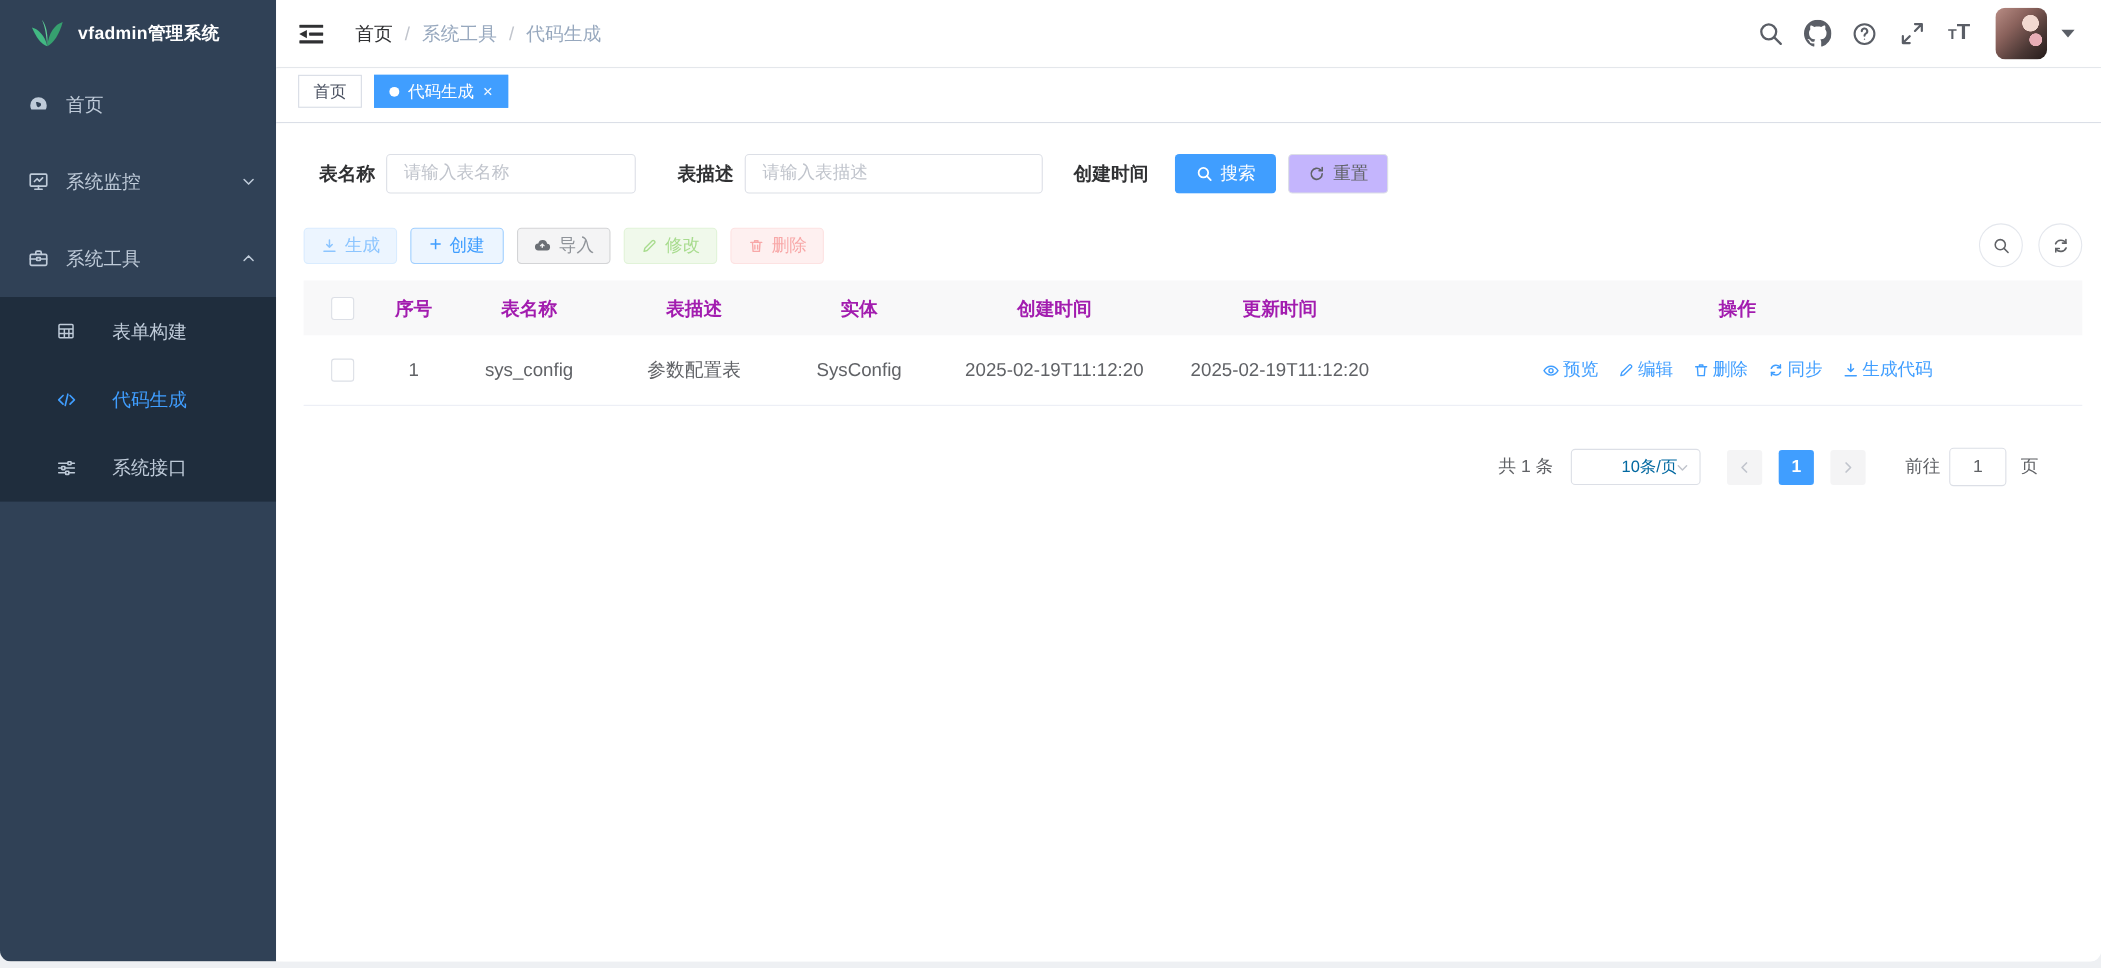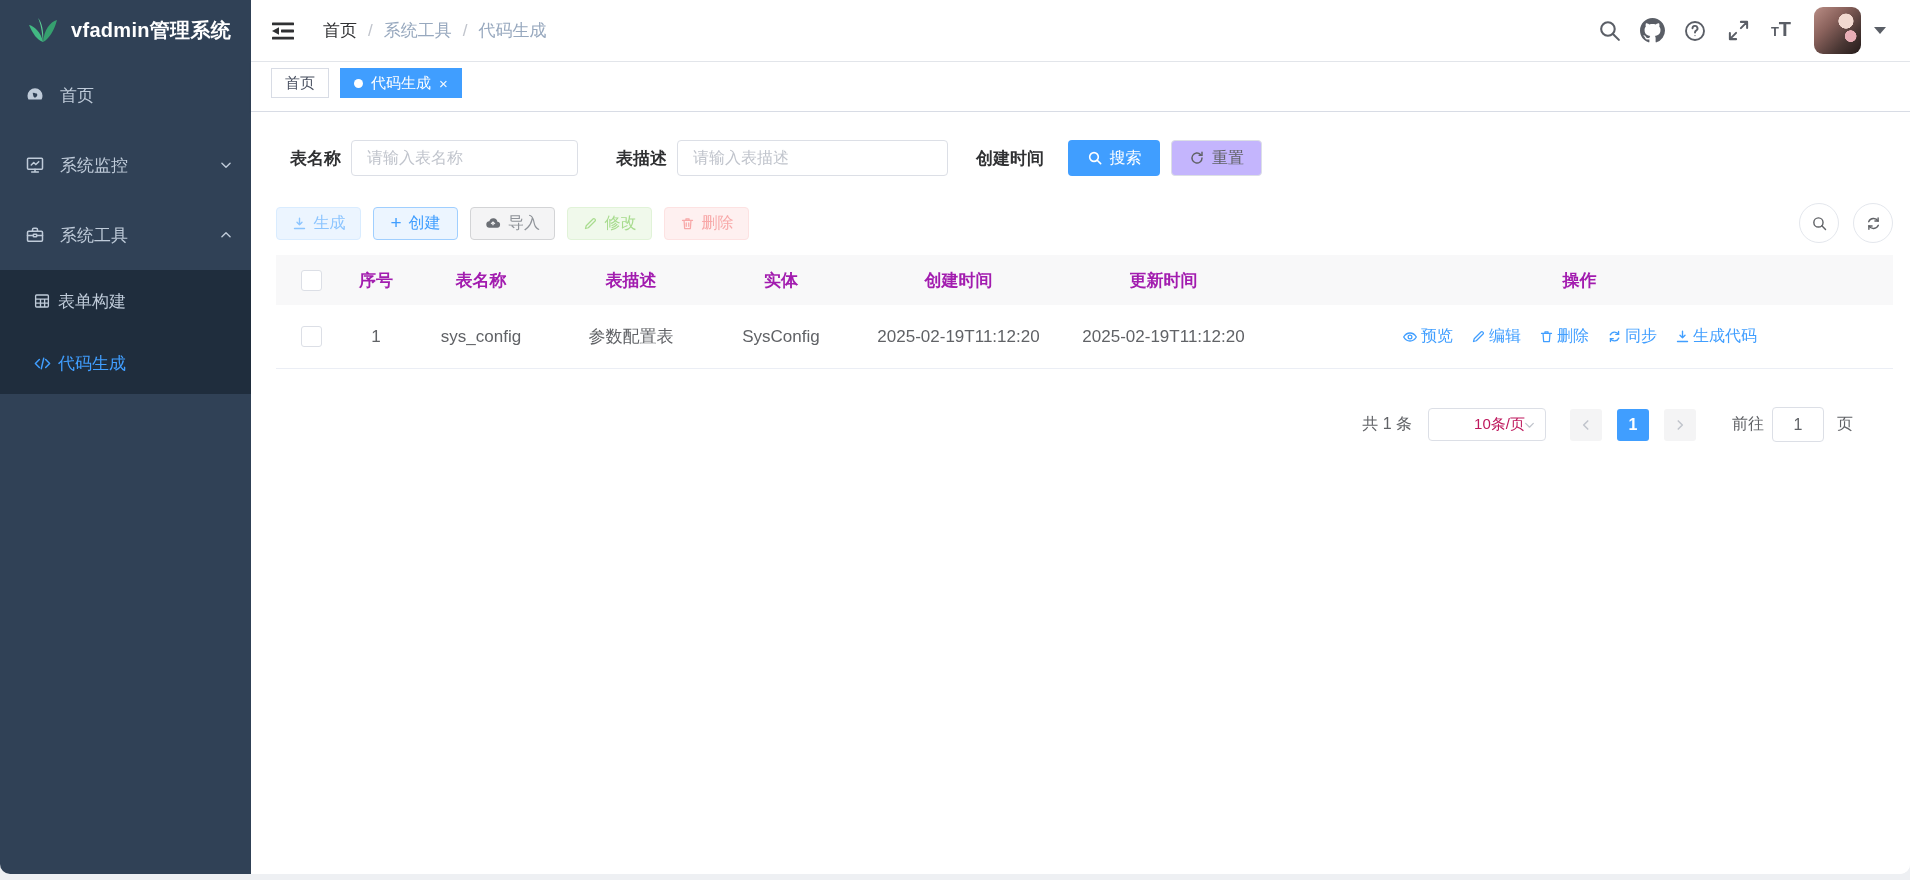--- a/index.html
+++ b/index.html
@@ -7,27 +7,27 @@
     width:1910px;height:880px;overflow:hidden;
     background:#eef0f3;
     font-family:"Liberation Sans","DejaVu Sans",sans-serif;
     -webkit-font-smoothing:antialiased;
   }
   .app{display:flex;width:1910px;height:874px;background:#fff;border-radius:0 0 10px 10px;overflow:hidden;}
 
   
   .sidebar{width:251px;flex-shrink:0;background:#304156;display:flex;flex-direction:column;box-shadow:2px 0 6px rgba(0,21,41,.15);}
   .logo{height:60px;display:flex;align-items:center;padding-left:28px;gap:13px;cursor:pointer;}
-  .logo-title{color:#fff;font-weight:bold;font-size:20px;letter-spacing:.3px;}
+  .logo-title{color:#fff;font-weight:bold;font-size:16px;letter-spacing:.3px;}
   .menu{display:flex;flex-direction:column;}
   .menu-item{height:70px;display:flex;align-items:center;padding-left:25px;gap:15px;color:#bfcbd9;font-size:17px;cursor:pointer;position:relative;}
   .menu-item .mi-icon{width:20px;height:20px;display:inline-flex;align-items:center;justify-content:center;}
   .menu-item .chev{position:absolute;right:18px;top:50%;transform:translateY(-50%);display:inline-flex;}
   .submenu{background:#1f2d3d;display:flex;flex-direction:column;}
-  .submenu .menu-item{height:62px;padding-left:32px;gap:6px;}
+  .submenu .menu-item{height:62px;padding-left:50px;gap:32px;}
   .submenu .menu-item.active{color:#409eff;}
 
   
   .main{flex:1;display:flex;flex-direction:column;min-width:0;}
 
   .navbar{height:61px;display:flex;align-items:center;padding:0 24px 0 21px;border-bottom:1px solid #e4e7ec;background:#fff;flex-shrink:0;}
   .hamburger{width:22px;height:18px;margin-right:29px;cursor:pointer;display:inline-flex;}
   .breadcrumb{display:flex;align-items:center;font-size:17px;}
   .bc-item{color:#97a8be;cursor:pointer;}
   .bc-item.bc-first{color:#303133;}
@@ -92,21 +92,21 @@
   .c-name,.c-desc,.c-entity{width:150px;}
   .c-ctime,.c-utime{width:205px;}
   .c-ops{flex:1;}
   .checkbox{width:19px;height:19px;border:1px solid #dcdfe6;border-radius:3px;background:#fff;cursor:pointer;}
   .ops{display:flex;align-items:center;justify-content:center;gap:18px;}
   .op-link{display:inline-flex;align-items:center;gap:3px;color:#409eff;font-size:16px;cursor:pointer;font-family:Liberation Serif, serif;}
 
   
   .pagination{margin-top:38px;display:flex;align-items:center;justify-content:flex-end;margin-right:40px;font-size:16px;color:#606266;}
   .pg-total{margin-right:16px;}
-  .pg-select{width:118px;height:33px;border:1px solid #dcdfe6;border-radius:4px;display:inline-flex;align-items:center;justify-content:center;position:relative;color:#be185d;font-size:15px;cursor:pointer;margin-right:24px;box-sizing:border-box;padding-left:43px;}
+  .pg-select{width:118px;height:33px;border:1px solid #dcdfe6;border-radius:4px;display:inline-flex;align-items:center;justify-content:center;position:relative;color:#0369a1;font-size:15px;cursor:pointer;margin-right:24px;box-sizing:border-box;padding-left:43px;}
   .pg-select .sel-chev{position:absolute;right:9px;top:50%;transform:translateY(-50%);display:inline-flex;color:#c0c4cc;}
   .pg-select .sel-text{margin-right:18px;}
   .pg-btn{width:32px;height:32px;border-radius:3px;background:#f4f4f5;display:inline-flex;align-items:center;justify-content:center;color:#c0c4cc;cursor:pointer;}
   .pg-prev{margin-right:15px;}
   .pg-page{width:32px;height:32px;border-radius:3px;background:#409eff;color:#fff;font-weight:bold;display:inline-flex;align-items:center;justify-content:center;cursor:pointer;margin-right:15px;}
   .pg-next{margin-right:36px;}
   .pg-goto-label{margin-right:8px;}
   .pg-goto-input{width:46px;height:31px;border:1px solid #dcdfe6;border-radius:4px;text-align:center;font-size:16px;color:#606266;outline:none;margin-right:13px;font-family:inherit;}
 </style>
 </head>
@@ -180,20 +180,31 @@
           </span>
           <span>表单构建</span>
         </div>
         <div class="menu-item active">
           <span class="mi-icon">
             <svg width="19" height="19" viewBox="0 0 24 24" fill="none" stroke="#409eff" stroke-width="1.9" stroke-linecap="round" stroke-linejoin="round">
               <path d="M8 7l-5 5 5 5M16 7l5 5-5 5M13.5 5.5l-3 13"></path>
             </svg>
           </span>
           <span>代码生成</span>
+        </div>
+        <div class="menu-item">
+          <span class="mi-icon">
+            <svg width="19" height="19" viewBox="0 0 24 24" fill="none" stroke="#bfcbd9" stroke-width="1.8" stroke-linecap="round">
+              <path d="M3 6.5h18M3 12h18M3 17.5h18"></path>
+              <rect x="13.6" y="4.7" width="3.6" height="3.6" rx="0.6" fill="#1f2d3d"></rect>
+              <rect x="6.5" y="10.2" width="3.6" height="3.6" rx="0.6" fill="#1f2d3d"></rect>
+              <rect x="11" y="15.7" width="3.6" height="3.6" rx="0.6" fill="#1f2d3d"></rect>
+            </svg>
+          </span>
+          <span>系统接口</span>
         </div>
       </div>
 
 
     </nav>
   </aside>
 
   <div class="main">
 
     <header class="navbar">

